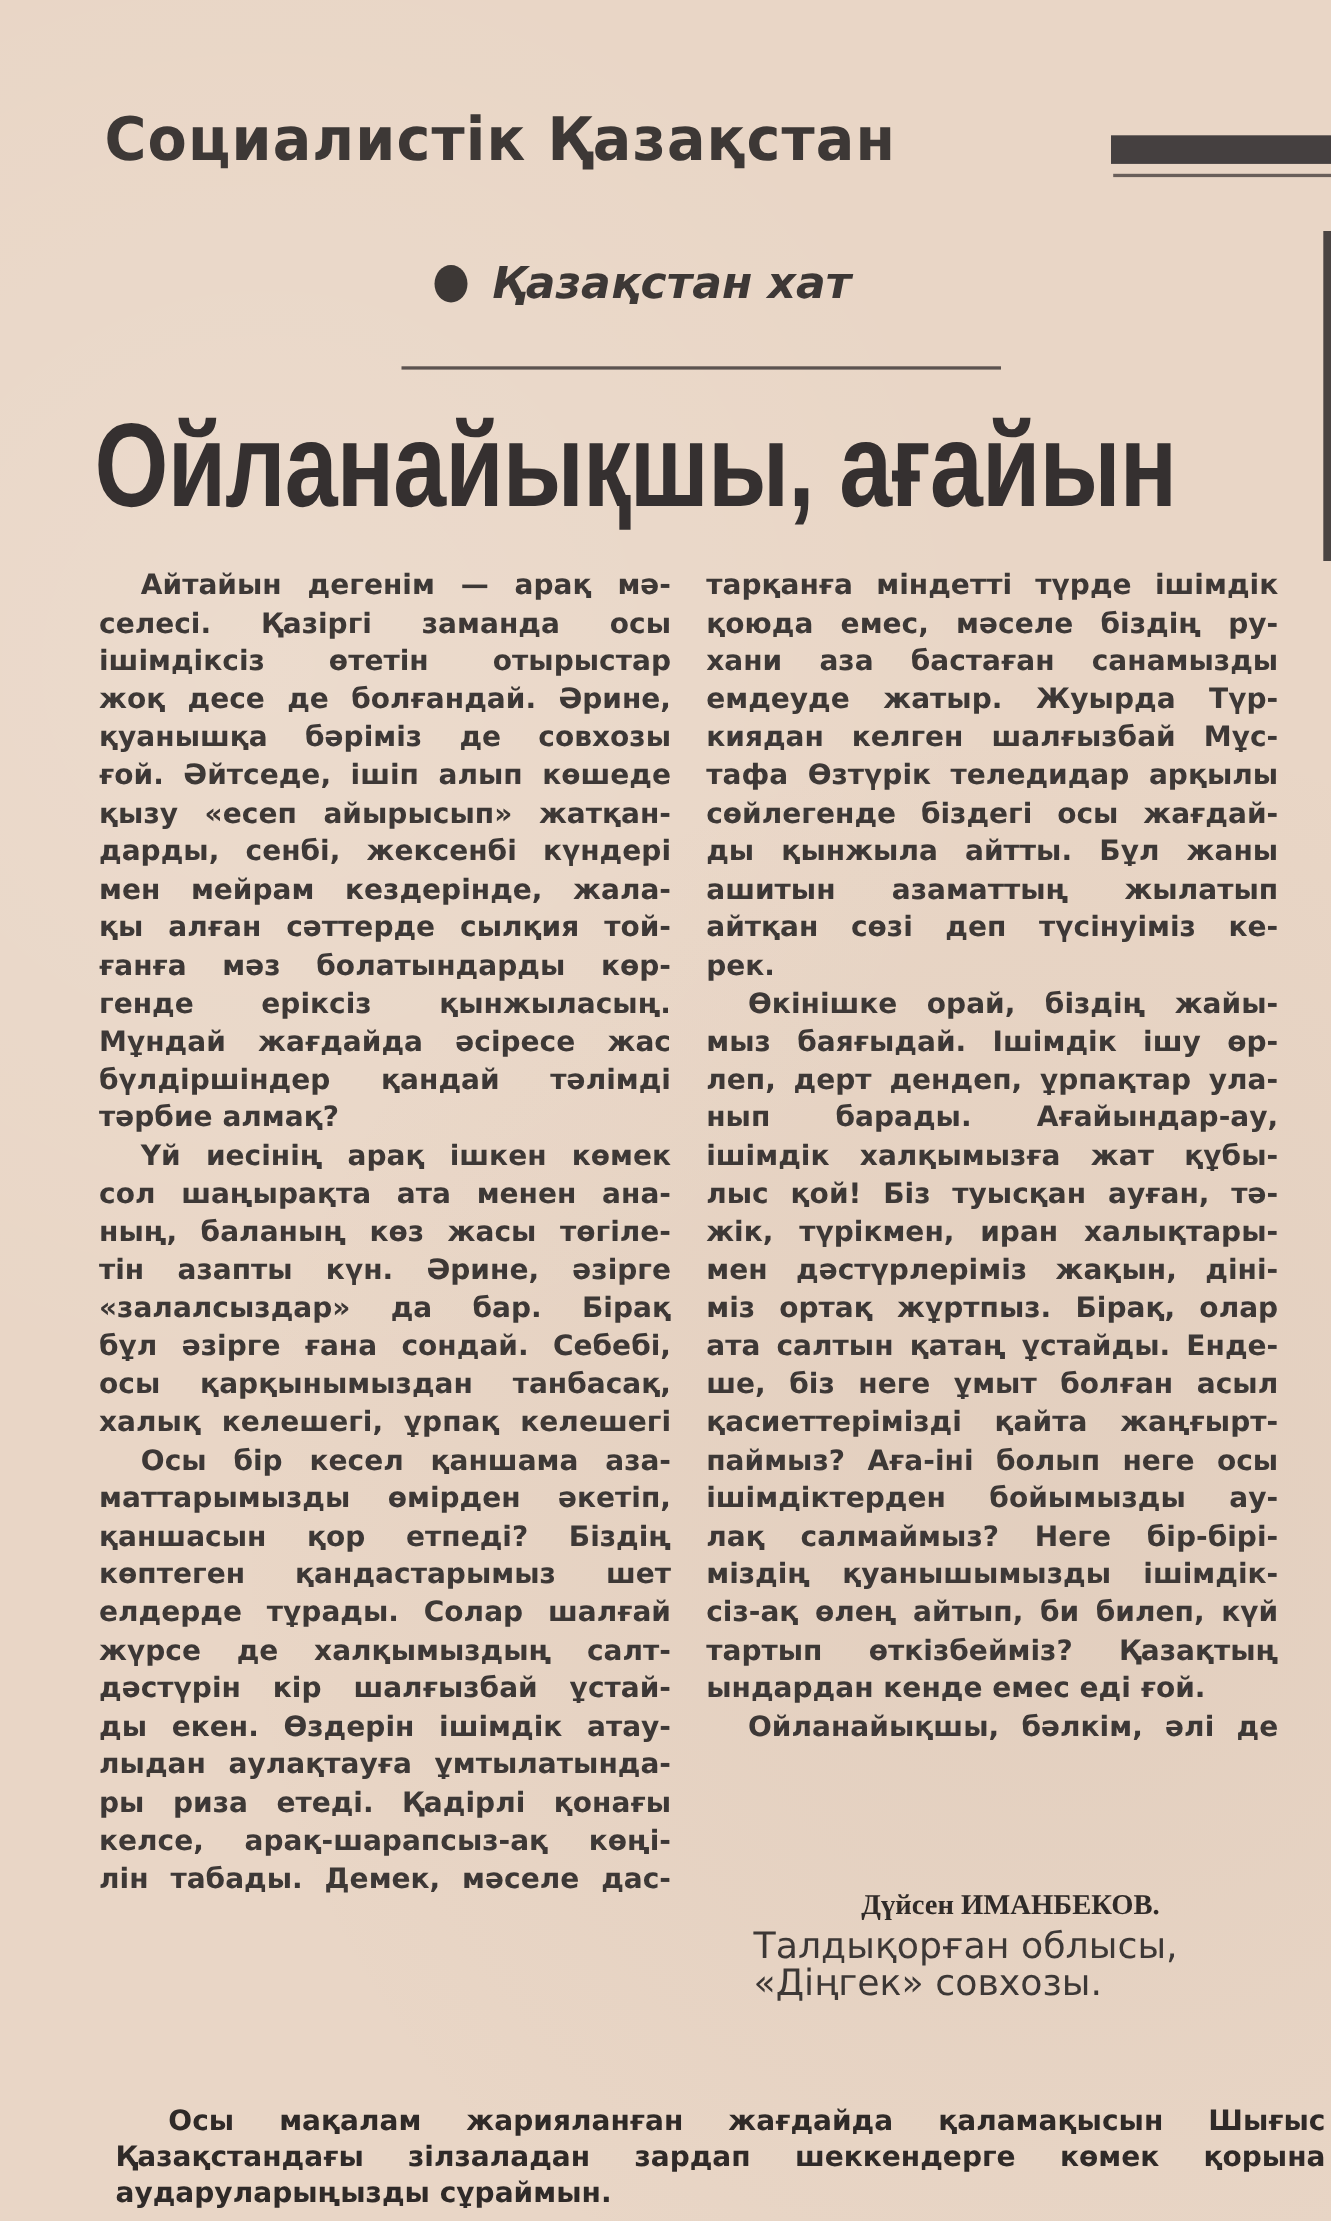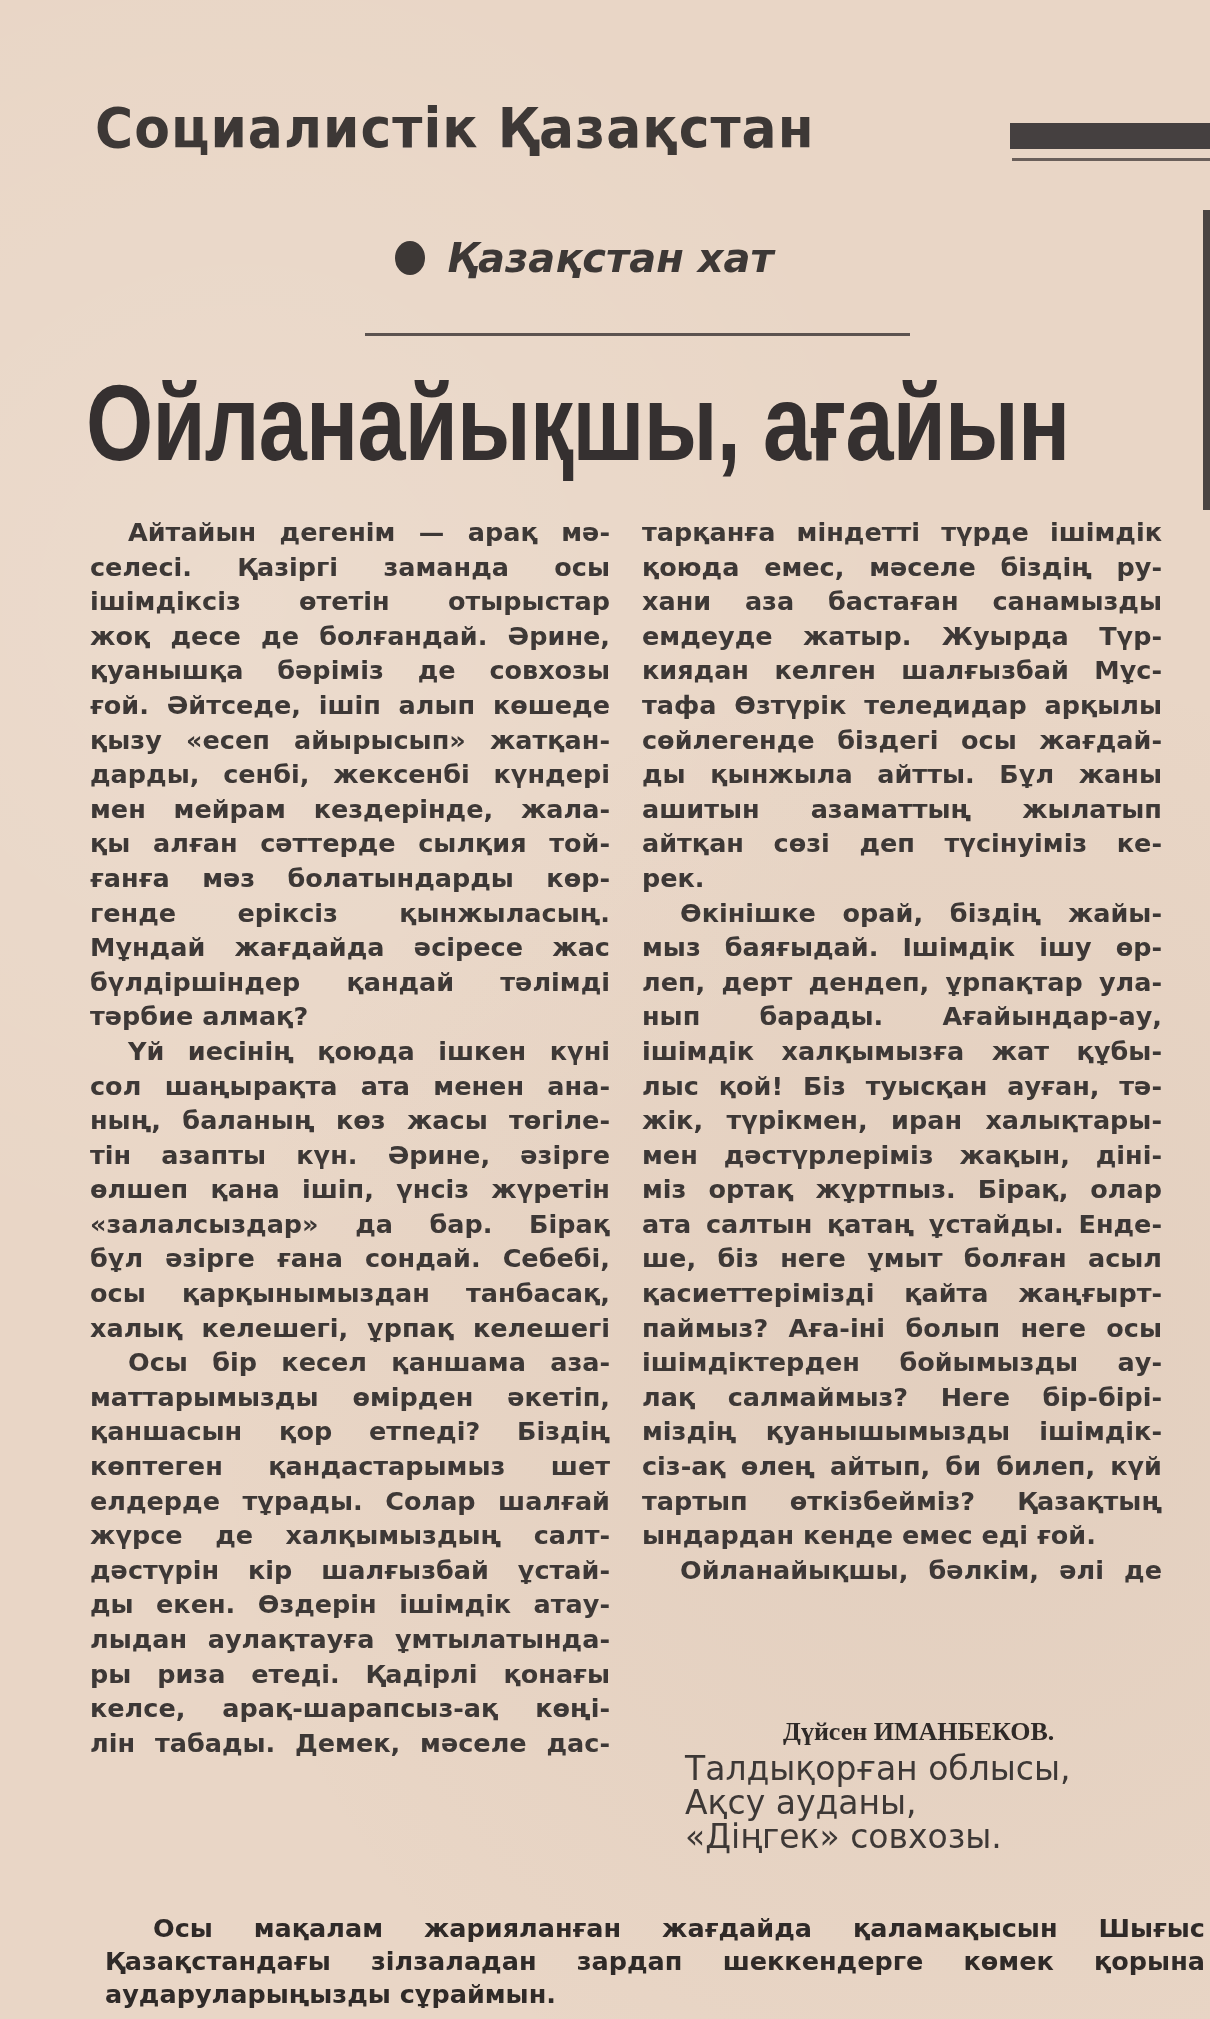--- a/index.html
+++ b/index.html
@@ -88,25 +88,24 @@
       <span class="line">ғой. Әйтседе, ішіп алып көшеде</span>
       <span class="line">қызу «есеп айырысып» жатқан-</span>
       <span class="line">дарды, сенбі, жексенбі күндері</span>
       <span class="line">мен мейрам кездерінде, жала-</span>
       <span class="line">қы алған сәттерде сылқия той-</span>
       <span class="line">ғанға мәз болатындарды көр-</span>
       <span class="line">генде еріксіз қынжыласың.</span>
       <span class="line">Мұндай жағдайда әсіресе жас</span>
       <span class="line">бүлдіршіндер қандай тәлімді</span>
       <span class="line last">тәрбие алмақ?</span>
-      <span class="line indent">Үй иесінің қоюда ішкен күні</span>
+      <span class="line indent">Үй иесінің арақ ішкен көмек</span>
       <span class="line">сол шаңырақта ата менен ана-</span>
       <span class="line">ның, баланың көз жасы төгіле-</span>
       <span class="line">тін азапты күн. Әрине, әзірге</span>
-      <span class="line">өлшеп қана ішіп, үнсіз жүретін</span>
       <span class="line">«залалсыздар» да бар. Бірақ</span>
       <span class="line">бұл әзірге ғана сондай. Себебі,</span>
       <span class="line">осы қарқынымыздан танбасақ,</span>
       <span class="line">халық келешегі, ұрпақ келешегі</span>
       <span class="line indent">Осы бір кесел қаншама аза-</span>
       <span class="line">маттарымызды өмірден әкетіп,</span>
       <span class="line">қаншасын қор етпеді? Біздің</span>
       <span class="line">көптеген қандастарымыз шет</span>
       <span class="line">елдерде тұрады. Солар шалғай</span>
       <span class="line">жүрсе де халқымыздың салт-</span>
@@ -147,21 +146,20 @@
       <span class="line">міздің қуанышымызды ішімдік-</span>
       <span class="line">сіз-ақ өлең айтып, би билеп, күй</span>
       <span class="line">тартып өткізбейміз? Қазақтың</span>
       <span class="line last">ындардан кенде емес еді ғой.</span>
       <span class="line indent">Ойланайықшы, бәлкім, әлі де</span>
     </div>
 
   <div class="signature">Дүйсен ИМАНБЕКОВ.</div>
   <div class="address">
     <div>Талдықорған облысы,</div>
-    <div>Ақсу ауданы,</div>
     <div>«Діңгек» совхозы.</div>
   </div>
 
   <div class="footer">
     <span class="line first">Осы мақалам жарияланған жағдайда қаламақысын Шығыс</span>
     <span class="line">Қазақстандағы зілзаладан зардап шеккендерге көмек қорына</span>
     <span class="line last">аударуларыңызды сұраймын.</span>
   </div>
 </div>
 

